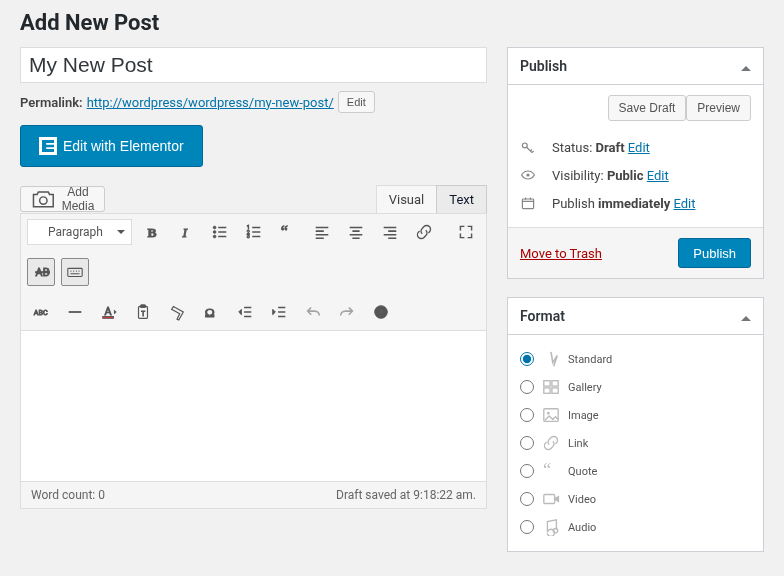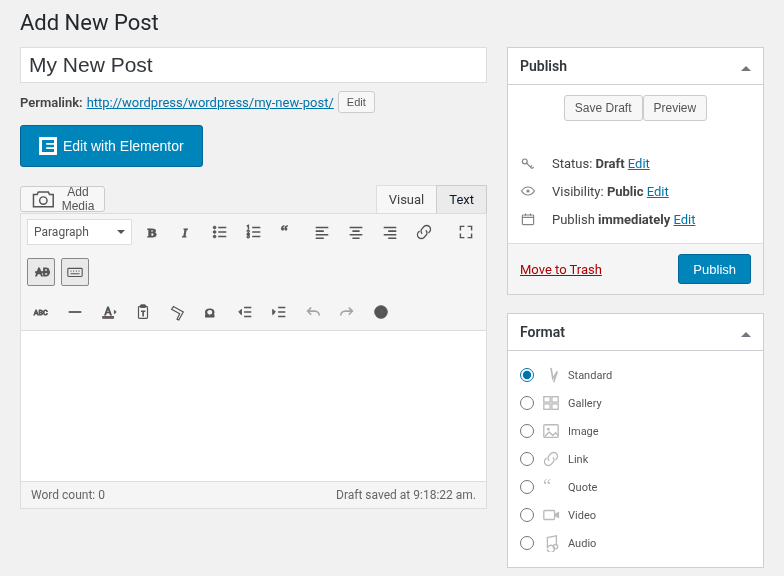--- a/index.html
+++ b/index.html
@@ -6,21 +6,21 @@
 body {
   font-family: -apple-system, BlinkMacSystemFont, "Segoe UI", Roboto, sans-serif;
   background: #f1f1f1;
   font-size: 13px;
   color: #32373c;
   width: 784px;
   height: 576px;
   overflow: hidden;
 }
 .wrap { padding: 10px 20px; }
-h1 { font-size: 22px; font-weight: 400; margin-bottom: 12px; color: #23282d; }
+h1 { font-size: 22px; font-weight: 700; margin-bottom: 12px; color: #23282d; }
 .columns { display: flex; gap: 20px; }
 .col-main { flex: 1; min-width: 0; }
 .col-side { width: 257px; }
 #title {
   width: 100%; height: 36px; padding: 3px 8px;
   font-size: 21px; border: 1px solid #ddd; background: #fff;
   outline: none; color: #32373c;
 }
 .permalink-row {
   margin: 8px 0 12px; font-size: 13px; color: #666;
@@ -56,21 +56,21 @@
 }
 .tab.active { background: #ebebeb; border-color: #ccc; color: #0f172a; }
 .tab + .tab { margin-left: -1px; }
 .editor-box { border: 1px solid #ddd; background: #fff; }
 .toolbar {
   background: #f5f5f5; border-bottom: 1px solid #ddd;
   padding: 4px 6px; display: flex; flex-wrap: wrap; gap: 6px; align-items: center;
 }
 .tb-select {
   height: 26px; width: 105px; border: 1px solid #ddd; background: #fff;
-  font-size: 12px; padding: 0 20px 0 6px; position: relative; display: inline-flex; align-items: center; color: #555;
+  font-size: 12px; padding: 0 20px 0 20px; position: relative; display: inline-flex; align-items: center; color: #555;
 }
 .tb-select::after {
   content: ""; position: absolute; right: 6px; top: 10px;
   border: 4px solid transparent; border-top-color: #555;
 }
 .tb-btn {
   width: 28px; height: 28px; display: inline-flex; align-items: center; justify-content: center;
   color: #555; cursor: pointer; border-radius: 2px;
 }
 .tb-btn.active { border: 1px solid #888; background: #e9e9e9; }
@@ -88,21 +88,21 @@
 }
 .postbox-header {
   padding: 10px 12px; border-bottom: 1px solid #ccd0d4;
   display: flex; justify-content: space-between; align-items: center; cursor: pointer;
 }
 .postbox-header h2 { font-size: 14px; font-weight: 600; }
 .toggle-tri {
   width: 0; height: 0; border: 5px solid transparent; border-bottom-color: #72777c;
 }
 .postbox-body { padding: 10px 12px; }
-.publish-actions-top { display: flex; justify-content: center; margin-bottom: 28px; }
+.publish-actions-top { display: flex; justify-content: flex-end; margin-bottom: 12px; }
 .meta-row {
   display: flex; align-items: center; gap: 16px; padding: 6px 0;
   font-size: 13px; color: #444;
 }
 .meta-row svg { width: 16px; height: 16px; fill: #82878c; flex-shrink: 0; }
 .meta-row a { color: #0073aa; text-decoration: underline; }
 .publish-footer {
   display: flex; justify-content: space-between; align-items: center;
   padding: 10px 12px; border-top: 1px solid #ddd; background: #f5f5f5;
 }

